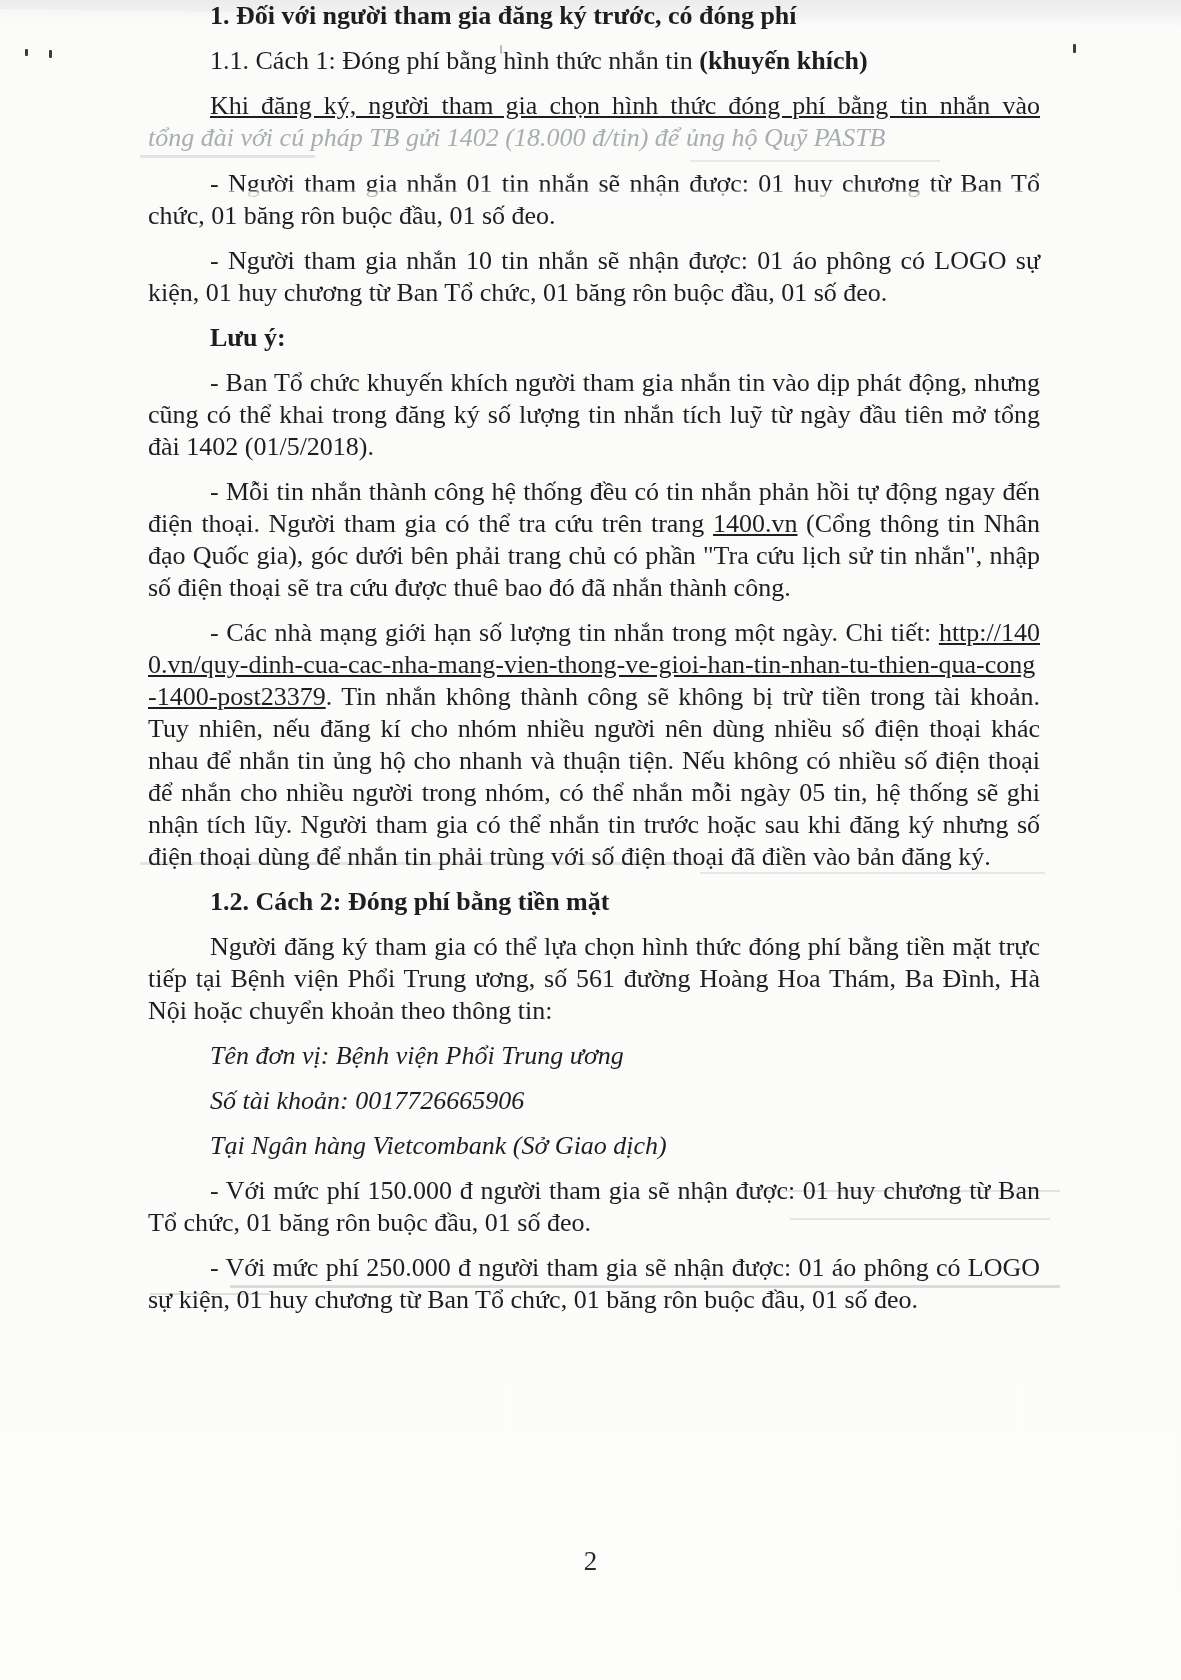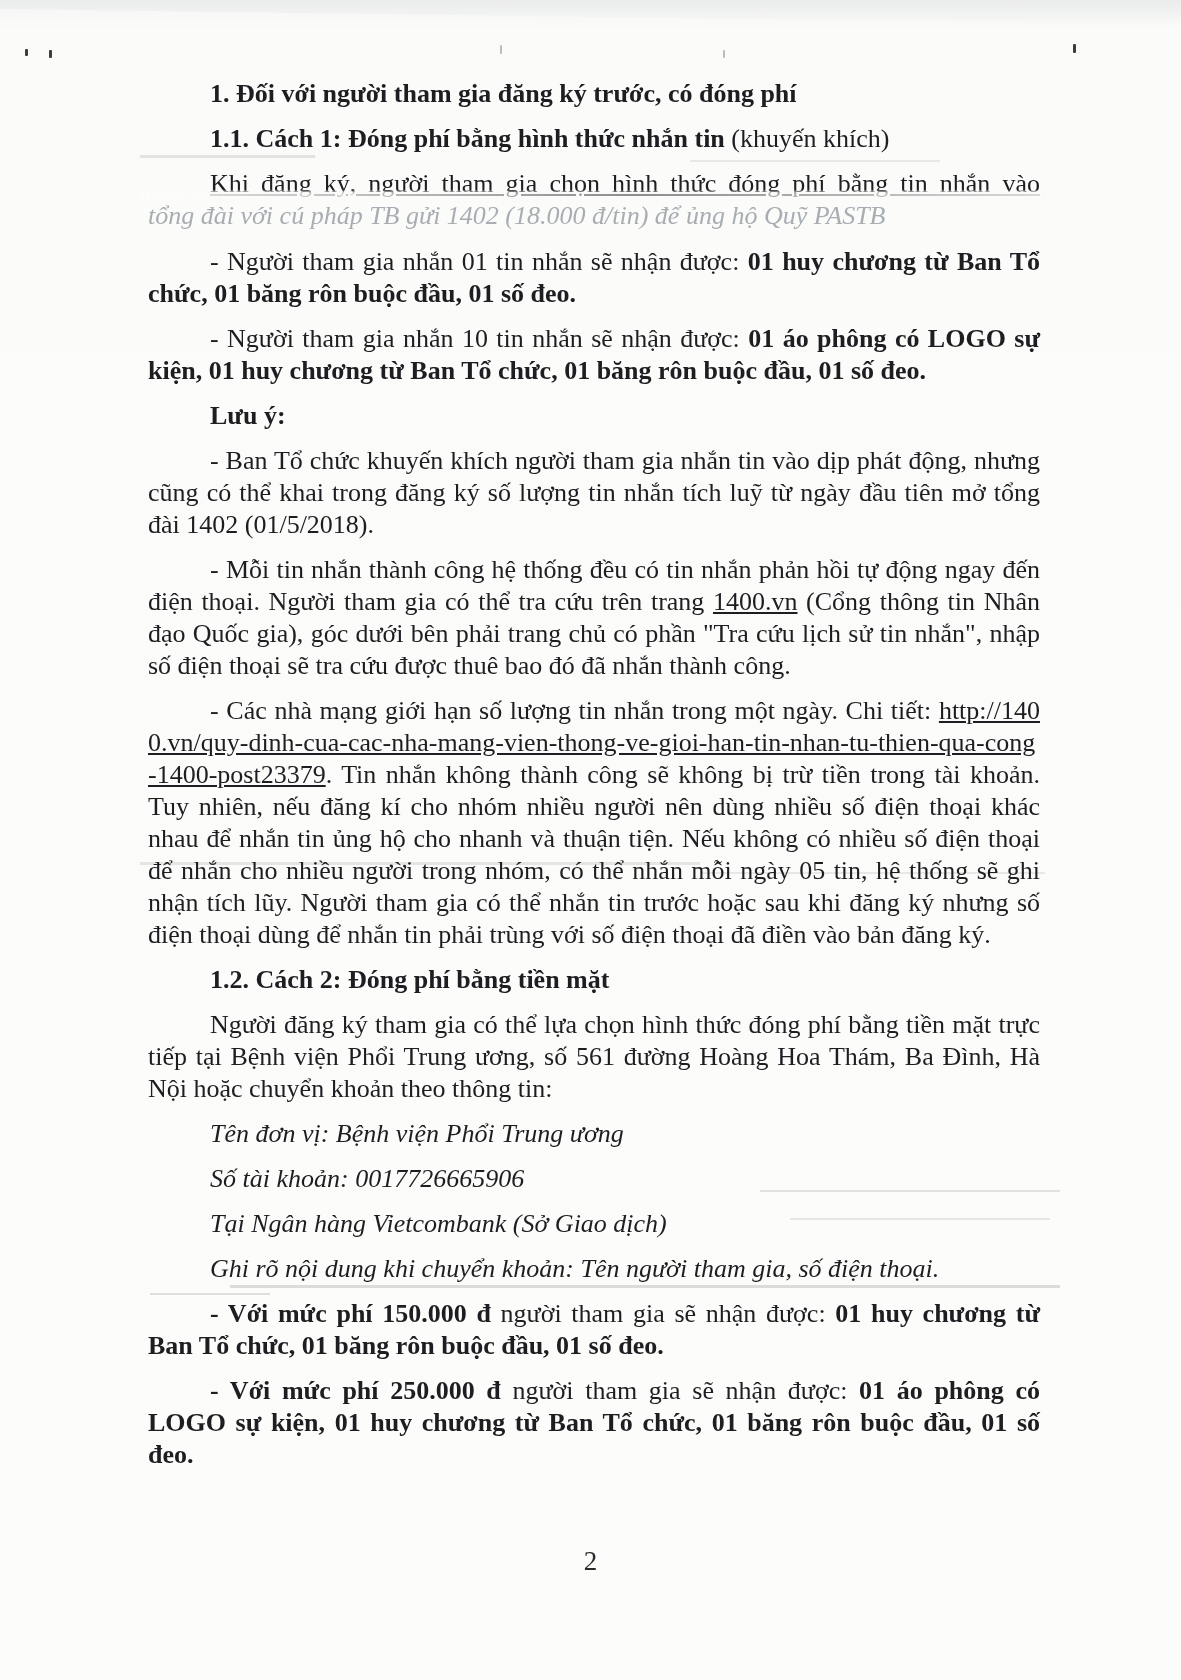--- a/index.html
+++ b/index.html
@@ -10,27 +10,26 @@
     color:#1e1e22;
   }
   .page{position:absolute;inset:0;background:linear-gradient(180deg,#f5f5f5 0px,#fbfbfa 30px,#fcfcfb 100%);}
   .top-edge{
     position:absolute;top:0;left:0;right:0;height:26px;
     background:linear-gradient(to bottom,#ebecec,rgba(236,237,237,0));
     clip-path:polygon(0 0,100% 0,100% 95%,0 35%);
   }
   .content{
     position:absolute;left:148px;top:0;width:892px;
-    padding-top:78px;
     font-size:26px;line-height:32px;
   }
   p{margin:0 0 13px 0;text-align:justify;text-indent:62px;}
   p.h{text-align:left;font-weight:bold;}
   p.plain{text-align:left;font-style:italic;}
-  .b{font-weight:bold;}
+  .b{font-weight:normal;}
   .u{text-decoration:underline;}
   .brk{word-break:break-all;}
   .line-first{text-align:justify;text-align-last:justify;text-indent:62px;margin:0;text-decoration:underline;}
   .line-faded{
     text-align:left;text-indent:0;margin:0 0 14px 0;
     color:#99a0a6;filter:blur(0.6px);opacity:.85;font-style:italic;
   }
   .mt-lg{margin-top:9px;}
   .mt-sm{}
   .pagenum{
@@ -64,21 +63,21 @@
   <div class="streak" style="top:872px;left:700px;width:345px;height:2px;background:rgba(110,110,110,.14);"></div>
   <div class="streak" style="top:1190px;left:760px;width:300px;height:2px;background:rgba(110,110,110,.18);"></div>
   <div class="streak" style="top:1218px;left:790px;width:260px;height:2px;background:rgba(110,110,110,.15);"></div>
   <div class="streak" style="top:1285px;left:230px;width:830px;height:3px;background:rgba(95,95,95,.2);"></div>
   <div class="streak" style="top:1293px;left:150px;width:120px;height:2px;background:rgba(95,95,95,.18);"></div>
 
   <main class="content">
 
     <p class="h">1. Đối với người tham gia đăng ký trước, có đóng phí</p>
 
-    <p class="h"><span class="b">1.1. Cách 1: Đóng phí bằng hình thức nhắn tin</span><span style="font-weight:normal"> (khuyến khích)</span></p>
+    <p class="h"><span class="b">1.1. Cách 1: Đóng phí bằng hình thức nhắn tin</span><span style="font-weight:bold"> (khuyến khích)</span></p>
 
     <div class="line-first">Khi đăng ký, người tham gia chọn hình thức đóng phí bằng tin nhắn vào</div>
     <div class="line-faded">tổng đài với cú pháp TB gửi 1402 (18.000 đ/tin) để ủng hộ Quỹ PASTB</div>
 
     <p><span>- Người tham gia nhắn 01 tin nhắn sẽ nhận được: </span><span class="b">01 huy chương từ Ban Tổ chức, 01 băng rôn buộc đầu, 01 số đeo.</span></p>
 
     <p><span>- Người tham gia nhắn 10 tin nhắn sẽ nhận được: </span><span class="b">01 áo phông có LOGO sự kiện, 01 huy chương từ Ban Tổ chức, 01 băng rôn buộc đầu, 01 số đeo.</span></p>
 
     <p class="h" style="text-indent:62px;">Lưu ý:</p>
 
@@ -91,21 +90,20 @@
     <p class="h mt-lg">1.2. Cách 2: Đóng phí bằng tiền mặt</p>
 
     <p>Người đăng ký tham gia có thể lựa chọn hình thức đóng phí bằng tiền mặt trực tiếp tại Bệnh viện Phổi Trung ương, số 561 đường Hoàng Hoa Thám, Ba Đình, Hà Nội hoặc chuyển khoản theo thông tin:</p>
 
     <p class="plain">Tên đơn vị: Bệnh viện Phổi Trung ương</p>
 
     <p class="plain">Số tài khoản: 0017726665906</p>
 
     <p class="plain">Tại Ngân hàng Vietcombank (Sở Giao dịch)</p>
 
-    <p class="plain">Ghi rõ nội dung khi chuyển khoản: Tên người tham gia, số điện thoại.</p>
 
     <p class="mt-sm"><span class="b">- Với mức phí 150.000 đ</span><span> người tham gia sẽ nhận được: </span><span class="b">01 huy chương từ Ban Tổ chức, 01 băng rôn buộc đầu, 01 số đeo.</span></p>
 
     <p class="mt-sm"><span class="b">- Với mức phí 250.000 đ</span><span> người tham gia sẽ nhận được: </span><span class="b">01 áo phông có LOGO sự kiện, 01 huy chương từ Ban Tổ chức, 01 băng rôn buộc đầu, 01 số đeo.</span></p>
 
   </main>
 
   <div class="erosion"></div>
 
   <div class="pagenum">2</div>

